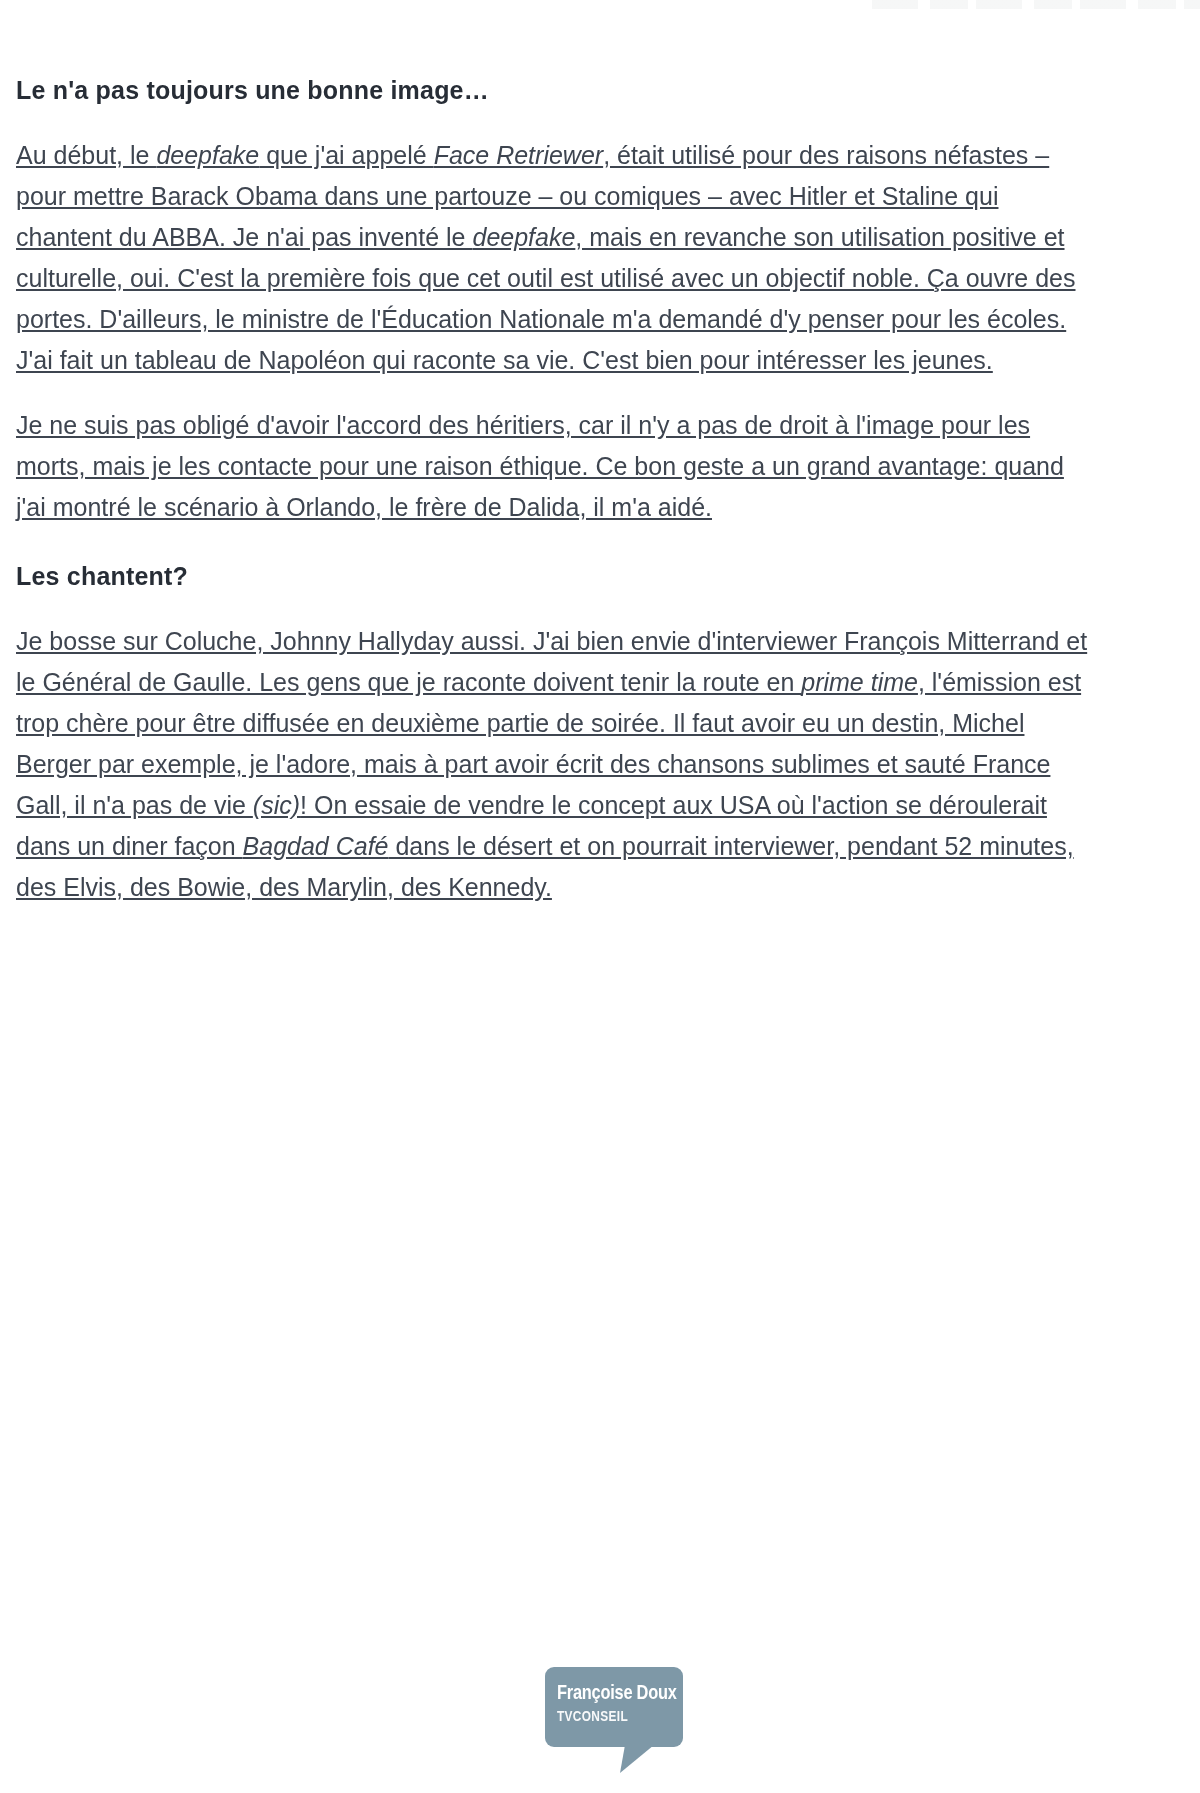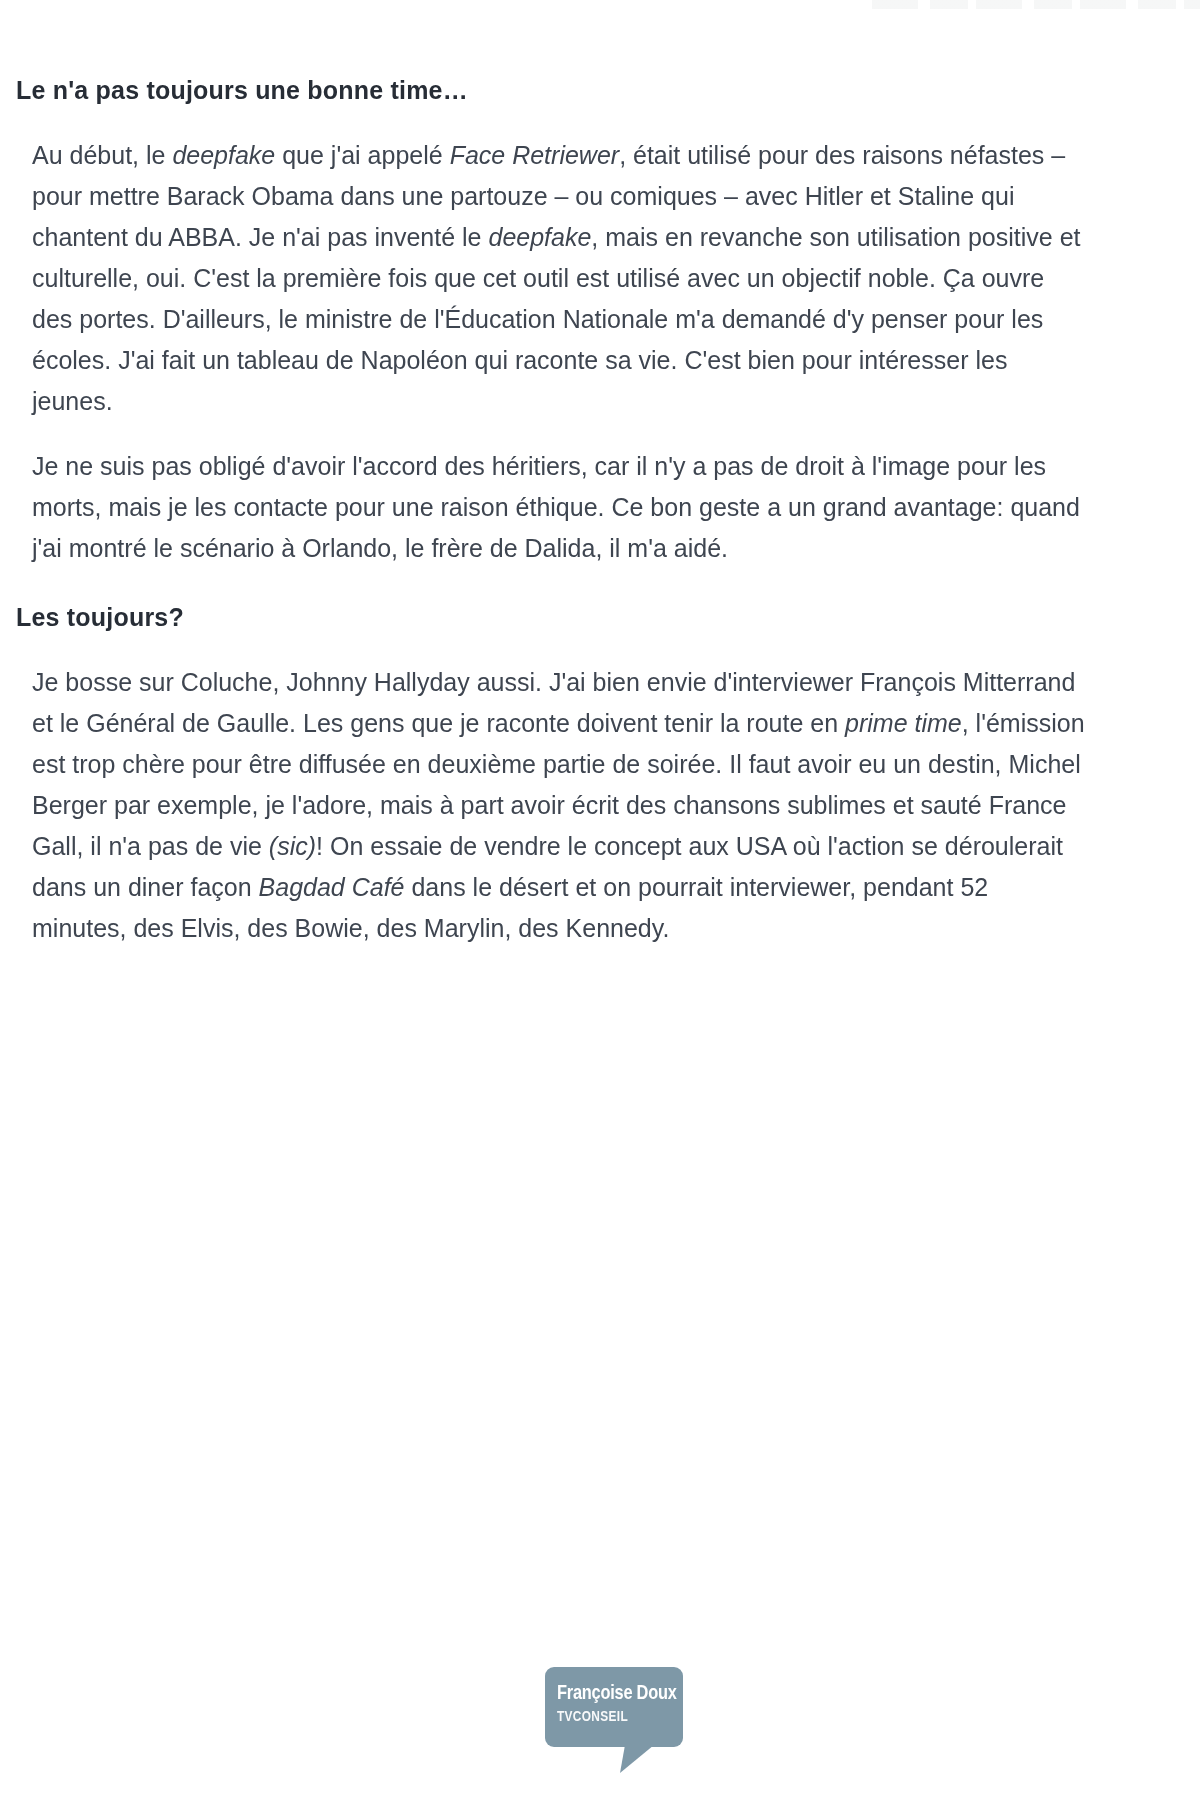--- a/index.html
+++ b/index.html
@@ -49,22 +49,23 @@
   .content > :first-child { margin-top: 0; }
   h2.heading {
     font-size: 25px;
     line-height: 41px;
     font-weight: 700;
     color: var(--heading-text-color);
     margin: 28px 0 0 0;
     letter-spacing: 0.2px;
   }
   p.paragraph {
-    margin: 24px 0 0 16px;
+    margin: 24px 0 0 0;
     font-weight: 400;
+    text-decoration: underline;
   }
   p.paragraph em { font-style: italic; }
 
   
   .logo-wrap {
     position: absolute;
     left: 513px;
     top: 1667px;
     width: 150px;
     height: 110px;
@@ -110,24 +111,24 @@
   }
 </style>
 </head>
 <body>
 
 <div class="page">
 
   <div class="top-remnant"></div>
 
   <main class="content">
-      <h2 class="heading"><span>Le n'a pas toujours une bonne time…</span></h2>
+      <h2 class="heading"><span>Le n'a pas toujours une bonne image…</span></h2>
       <p class="paragraph"><span>Au début, le </span><em>deepfake</em><span> que j'ai appelé </span><em>Face Retriewer</em><span>, était utilisé pour des raisons néfastes – pour mettre Barack Obama dans une partouze – ou comiques – avec Hitler et Staline qui chantent du ABBA. Je n'ai pas inventé le </span><em>deepfake</em><span>, mais en revanche son utilisation positive et culturelle, oui. C'est la première fois que cet outil est utilisé avec un objectif noble. Ça ouvre des portes. D'ailleurs, le ministre de l'Éducation Nationale m'a demandé d'y penser pour les écoles. J'ai fait un tableau de Napoléon qui raconte sa vie. C'est bien pour intéresser les jeunes.</span></p>
       <p class="paragraph"><span>Je ne suis pas obligé d'avoir l'accord des héritiers, car il n'y a pas de droit à l'image pour les morts, mais je les contacte pour une raison éthique. Ce bon geste a un grand avantage: quand j'ai montré le scénario à Orlando, le frère de Dalida, il m'a aidé.</span></p>
-      <h2 class="heading"><span>Les toujours?</span></h2>
+      <h2 class="heading"><span>Les chantent?</span></h2>
       <p class="paragraph"><span>Je bosse sur Coluche, Johnny Hallyday aussi. J'ai bien envie d'interviewer François Mitterrand et le Général de Gaulle. Les gens que je raconte doivent tenir la route en </span><em>prime time</em><span>, l'émission est trop chère pour être diffusée en deuxième partie de soirée. Il faut avoir eu un destin, Michel Berger par exemple, je l'adore, mais à part avoir écrit des chansons sublimes et sauté France Gall, il n'a pas de vie </span><em>(sic)</em><span>! On essaie de vendre le concept aux USA où l'action se déroulerait dans un diner façon </span><em>Bagdad Café</em><span> dans le désert et on pourrait interviewer, pendant 52 minutes, des Elvis, des Bowie, des Marylin, des Kennedy.</span></p>
     </main>
 
   <div class="logo-wrap">
     <div class="bubble">
       <div class="logo-line1">Françoise Doux</div>
       <div class="logo-line2">TVCONSEIL</div>
     </div>
     <svg class="bubble-tail" width="52" height="30" viewBox="0 0 52 30" aria-hidden="true">
       <polygon points="18,0 47,0 13,28" fill="var(--bubble-color)"></polygon>

